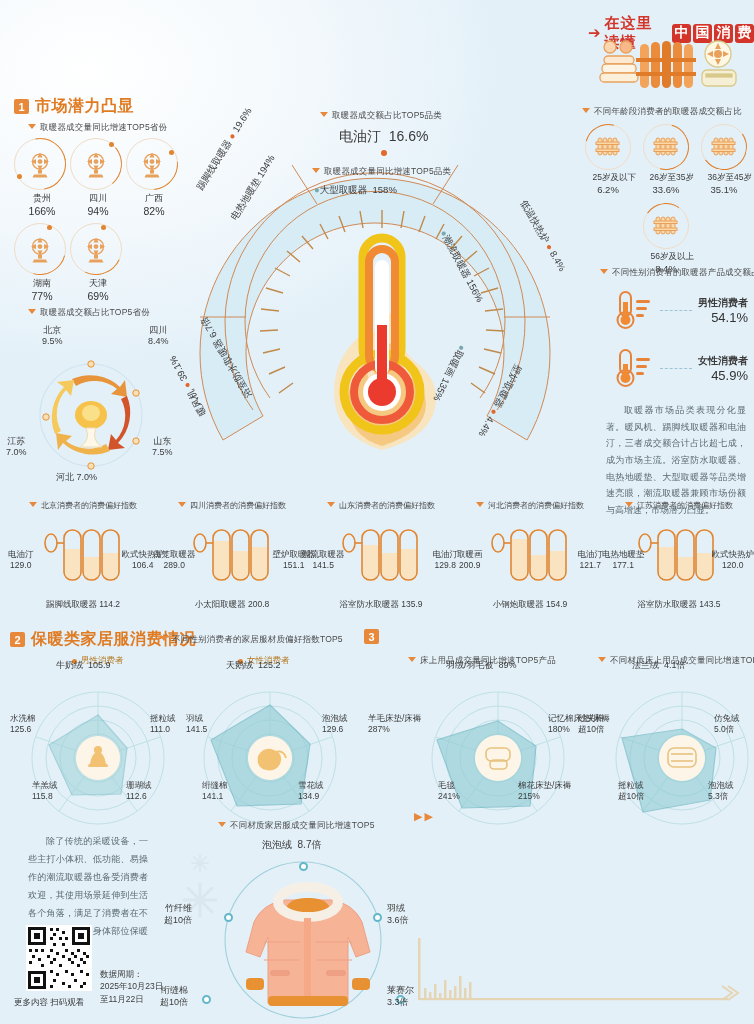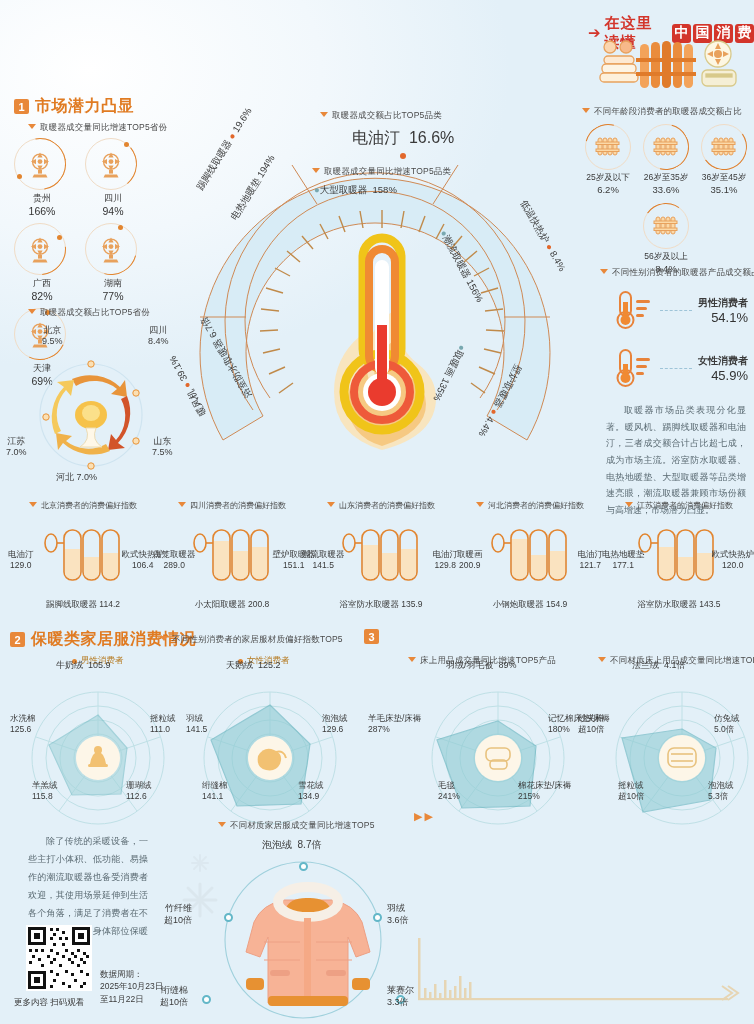--- a/index.html
+++ b/index.html
@@ -34,21 +34,21 @@
   .fanicon { position:absolute; left:50%; top:50%; transform:translate(-50%,-48%);}
   .pname { font-size:9px; text-align:center; margin-top:2px; color:#3b3b3b;}
   .pval  { font-size:10.5px; text-align:center; color:#333;}
   
   .circ-lbl { position:absolute; font-size:9px; line-height:1.25; color:#3b3b3b; text-align:center;}
   
   .agecell { width:56px; text-align:center; }
   .agering { width:46px;height:46px;position:relative;margin:0 auto;}
   .agering .ring{position:absolute;inset:0;border-radius:50%;border:1.5px solid #f0dcc6;}
   .agering .arc{position:absolute;inset:0;border-radius:50%;border:1.5px solid transparent;border-top-color:#dd7f2e;transform:rotate(20deg);}
-  .agelbl{font-size:8.5px;margin-top:2px;}
+  .agelbl{font-size:8.5px;margin-top:2px;text-align:right;}
   .ageval{font-size:9.5px;}
   
   .gend-row{display:flex;align-items:center;gap:6px;margin-bottom:14px;}
   .gend-txt{text-align:right;}
   .gend-name{font-size:10px;font-weight:bold;color:#3b3b3b;}
   .gend-val{font-size:13px;color:#333;}
   .dashline{flex:1;border-top:1px dashed #9ec4d8;height:0;}
   
   .para{font-size:9px;line-height:1.85;color:#5a6a72;text-align:justify;text-indent:18px;}
   
@@ -111,21 +111,21 @@
 
   <div class="abs sec-title" style="left:14px;top:96px">
     <span class="sec-num">1</span>
     <span class="sec-txt">市场潜力凸显</span>
   </div>
 
   <div class="abs sub-hd" style="left:28px;top:122px">
     <span class="tri"></span><span>取暖器成交量同比增速TOP5省份</span>
   </div>
 
-  <div class="abs" style="left:14px;top:138px;width:180px;display:flex;flex-wrap:wrap;gap:6px 15px;">
+  <div class="abs" style="left:14px;top:138px;width:180px;display:flex;flex-wrap:wrap;gap:6px 0;">
     <div style="width:56px">
       <div class="fan">
           <div class="ring"></div>
           <div class="arc"></div>
           <div class="dot" style="left:3px;bottom:11px"></div>
         <svg class="fanicon" width="30" height="30">
             <g fill="#e8a15c">
               <circle cx="15" cy="12" r="7.5" fill="none" stroke="#e8a15c" stroke-width="1.4"></circle>
               <circle cx="15" cy="12" r="2.4"></circle>
               <path d="M15 3l2.6 5-5.2 0zM15 21l2.6-5-5.2 0zM6 12l5 2.6 0-5.2zM24 12l-5 2.6 0-5.2z"></path>
@@ -306,21 +306,21 @@
     </g>
   </svg>
 
   <div class="abs sub-hd" style="left:320px;top:110px">
     <span class="tri"></span><span>取暖器成交额占比TOP5品类</span>
   </div>
   <div class="abs sub-hd" style="left:312px;top:166px">
     <span class="tri"></span><span>取暖器成交量同比增速TOP5品类</span>
   </div>
 
-  <div class="abs" style="left:352px;top:128px;font-size:16px">
+  <div class="abs" style="left:339px;top:128px;font-size:14px">
     <span>电油汀</span>&nbsp;&nbsp;<span>16.6%</span>
     <div style="width:6px;height:6px;border-radius:50%;background:#e2682c;margin:4px auto 0"></div>
   </div>
   <div class="abs" style="left:194px;top:186px;transform:rotate(-58deg);transform-origin:left top;font-size:9.5px;white-space:nowrap">
     <span>踢脚线取暖器</span>&nbsp;<span style="color:#e2682c">●</span>&nbsp;<span>19.6%</span>
   </div>
   <div class="abs" style="left:198px;top:418px;transform:rotate(-118deg);transform-origin:left top;font-size:9.5px;white-space:nowrap">
     <span>暖风机</span>&nbsp;<span style="color:#e2682c">●</span>&nbsp;<span>39.1%</span>
   </div>
   <div class="abs" style="left:528px;top:198px;transform:rotate(60deg);transform-origin:left top;font-size:9.5px;white-space:nowrap">

